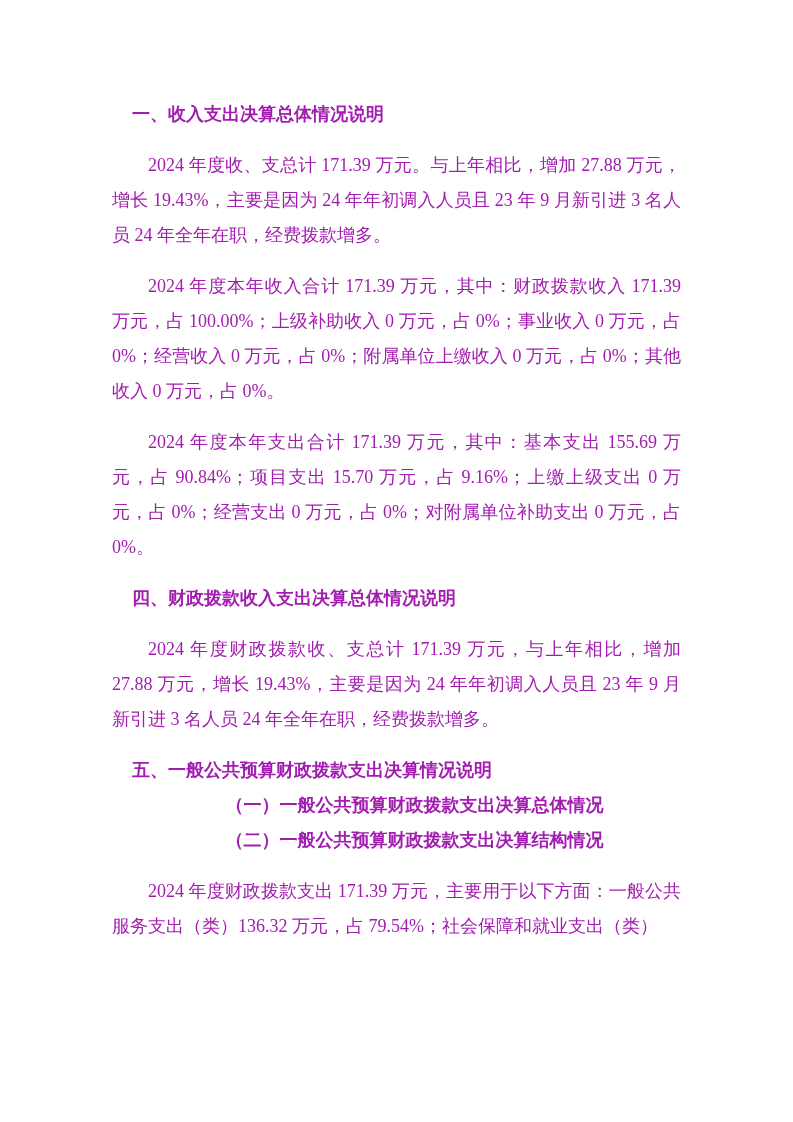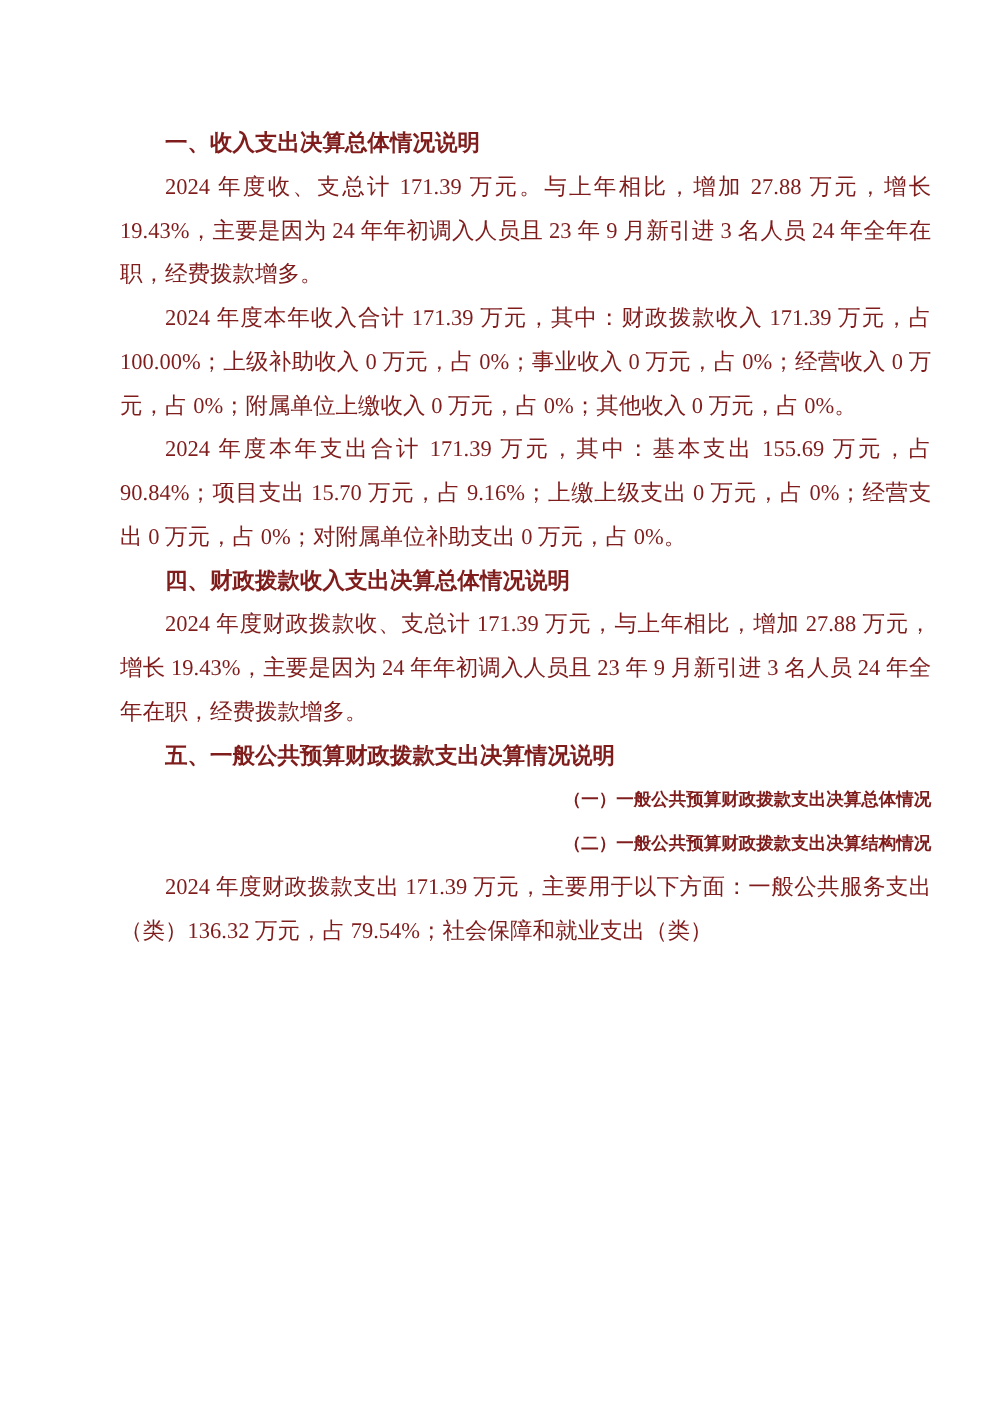--- a/index.html
+++ b/index.html
@@ -10,50 +10,50 @@
   body {
     width: 793px;
     height: 1122px;
     overflow: hidden;
   }
   .page {
     box-sizing: border-box;
     width: 793px;
     height: 1122px;
     background: #ffffff;
-    padding: 97px 48px 40px 96px;
-    color: #7f1d1d;
+    padding: 97px 96px 40px 96px;
+    color: #a21caf;
     font-family: "Liberation Serif", "DejaVu Serif", serif;
     font-size: 18px;
     line-height: 35px;
     text-align: justify;
   }
   .para {
-    margin: 0;
+    margin: 16px;
     text-indent: 2em;
     font-family: "Liberation Serif", "DejaVu Serif", serif;
     font-weight: normal;
   }
   .heading {
     margin: 0;
     text-indent: 2em;
     font-size: 18px;
     line-height: 35px;
     font-family: "Liberation Sans", "DejaVu Sans", sans-serif;
     font-weight: bold;
     text-align: left;
   }
   .subheading {
     margin: 0;
     text-indent: 2em;
-    font-size: 14px;
+    font-size: 18px;
     line-height: 35px;
     font-family: Liberation Sans, sans-serif;
     font-weight: bold;
-    text-align: right;
+    text-align: center;
   }
 </style>
 </head>
 <body>
 
 <div class="page">
   <h2 class="heading">一、收入支出决算总体情况说明</h2>
   <p class="para">2024 年度收、支总计 171.39 万元。与上年相比，增加 27.88 万元，增长 19.43%，主要是因为 24 年年初调入人员且 23 年 9 月新引进 3 名人员 24 年全年在职，经费拨款增多。</p>
   <p class="para">2024 年度本年收入合计 171.39 万元，其中：财政拨款收入 171.39 万元，占 100.00%；上级补助收入 0 万元，占 0%；事业收入 0 万元，占 0%；经营收入 0 万元，占 0%；附属单位上缴收入 0 万元，占 0%；其他收入 0 万元，占 0%。</p>
   <p class="para">2024 年度本年支出合计 171.39 万元，其中：基本支出 155.69 万元，占 90.84%；项目支出 15.70 万元，占 9.16%；上缴上级支出 0 万元，占 0%；经营支出 0 万元，占 0%；对附属单位补助支出 0 万元，占 0%。</p>

